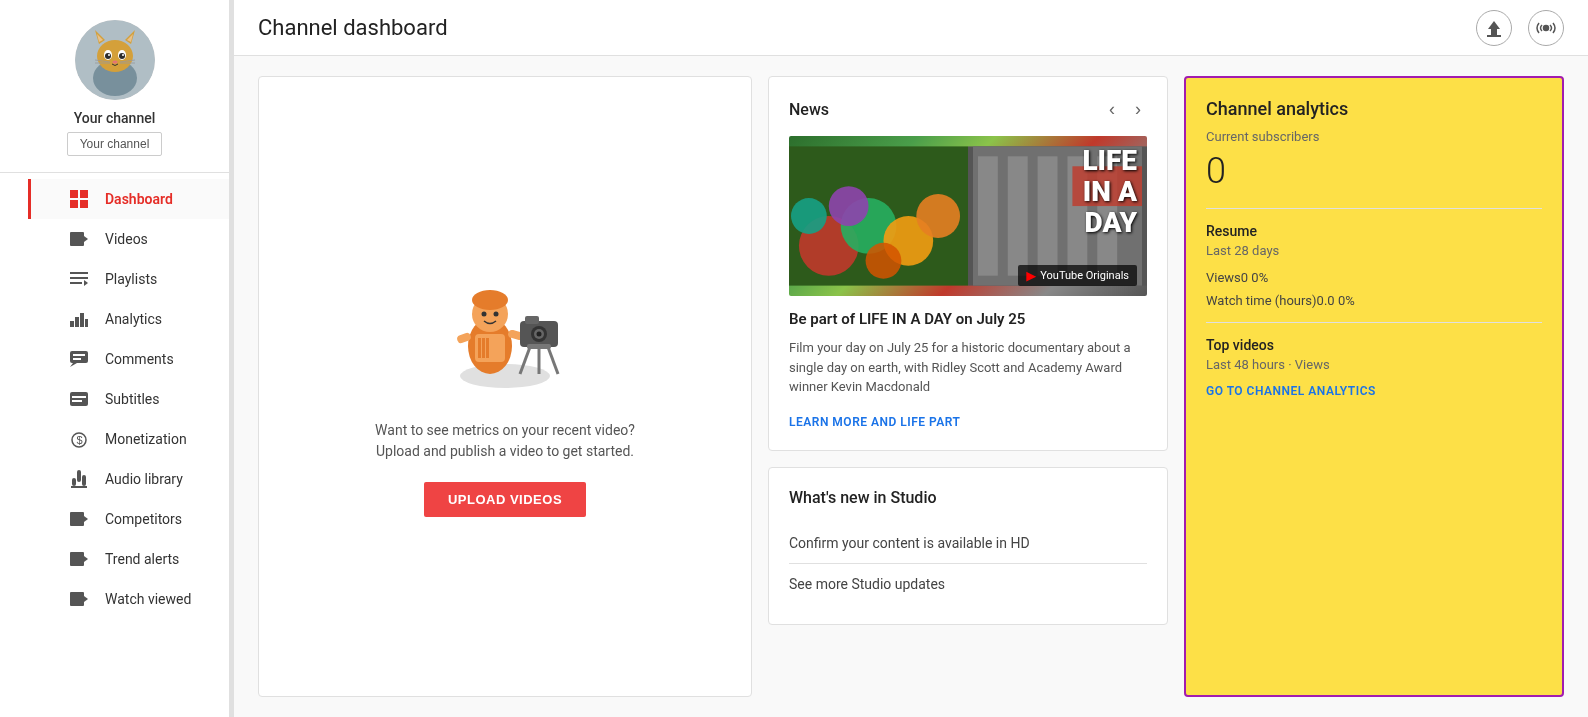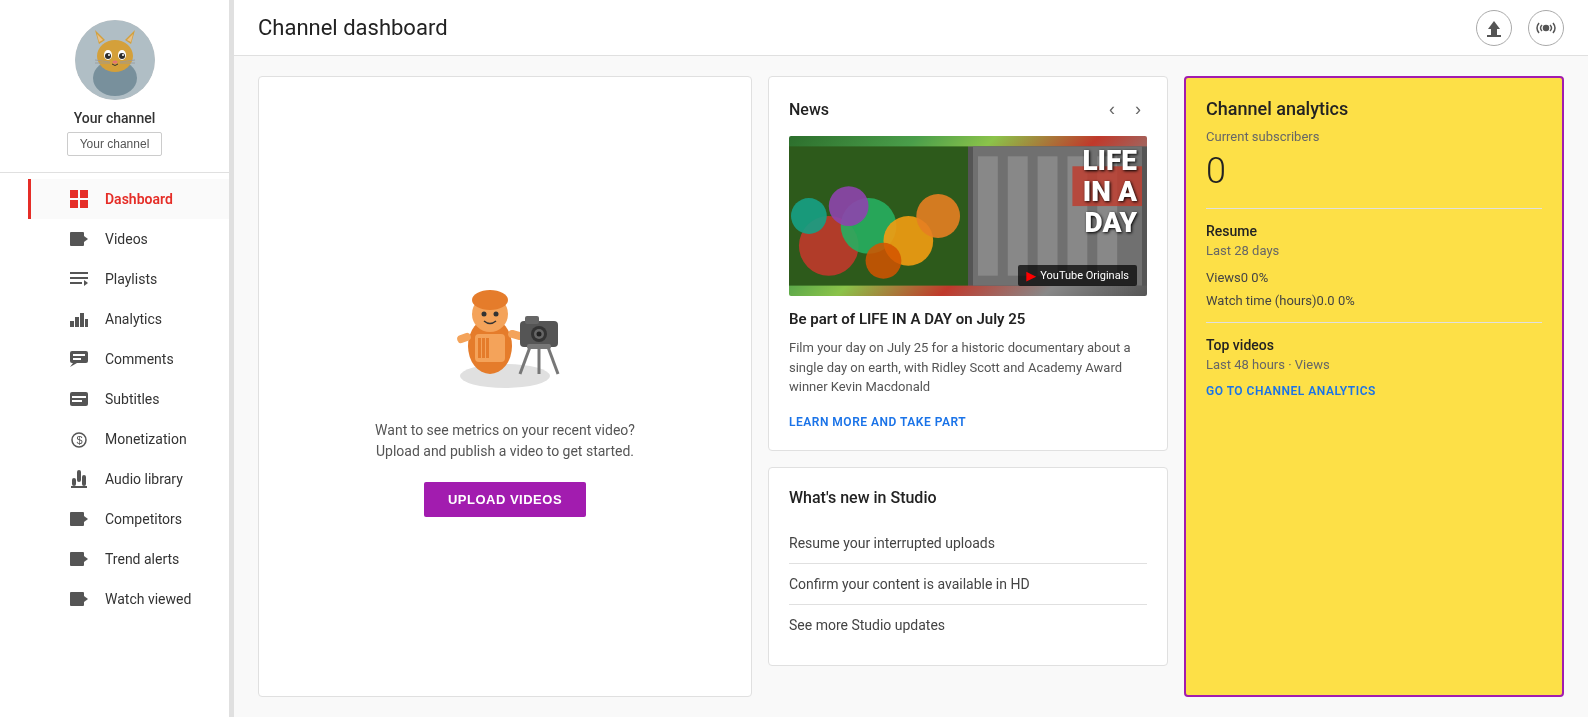--- a/index.html
+++ b/index.html
@@ -149,21 +149,21 @@
       margin-bottom: 24px;
     }
     .upload-text {
       font-size: 14px;
       color: #555;
       text-align: center;
       margin-bottom: 20px;
       line-height: 1.5;
     }
     .upload-btn {
-      background: #a21caf;
+      background: #ef4444;
       color: #fff;
       border: none;
       padding: 10px 24px;
       font-size: 13px;
       font-weight: 600;
       letter-spacing: 0.5px;
       cursor: pointer;
       border-radius: 2px;
     }
 
@@ -653,26 +653,25 @@
           <div class="news-image-overlay">
             <div class="news-image-text">LIFE<br>IN A<br>DAY</div>
             <div class="yt-originals-badge">
               <span class="yt-logo-small">▶</span>
               <span>YouTube Originals</span>
             </div>
           </div>
         </div>
         <div class="news-article-title">Be part of LIFE IN A DAY on July 25</div>
         <div class="news-article-body">Film your day on July 25 for a historic documentary about a single day on earth, with Ridley Scott and Academy Award winner Kevin Macdonald</div>
-        <a class="news-link">LEARN MORE AND TAKE PART</a>
+        <a class="news-link">LEARN MORE AND LIFE PART</a>
       </div>
 
       <div class="whats-new-card">
         <div class="whats-new-title">What's new in Studio</div>
-        <div class="studio-item">Resume your interrupted uploads</div>
         <div class="studio-item">Confirm your content is available in HD</div>
         <div class="studio-item">See more Studio updates</div>
       </div>
     </div>
 
     <div class="analytics-card">
       <div class="analytics-title">Channel analytics</div>
       <div class="analytics-subscribers-label">Current subscribers</div>
       <div class="analytics-subscribers-count">0</div>
       <div class="analytics-divider"></div>

